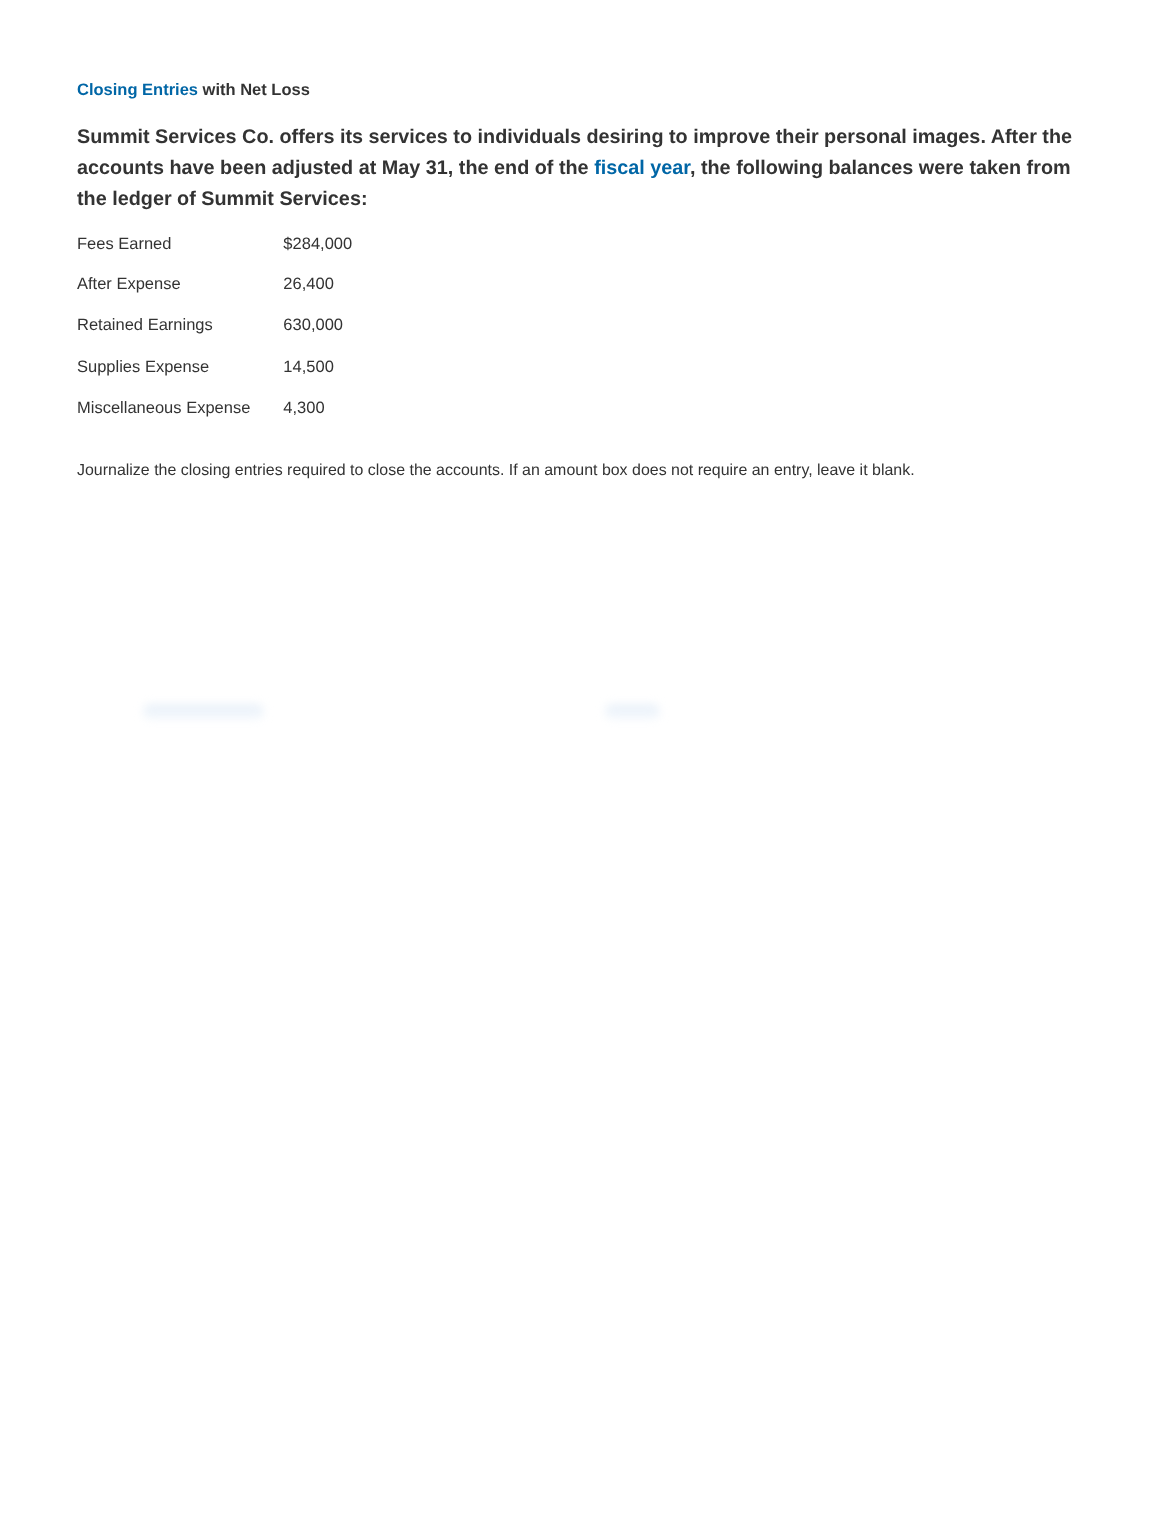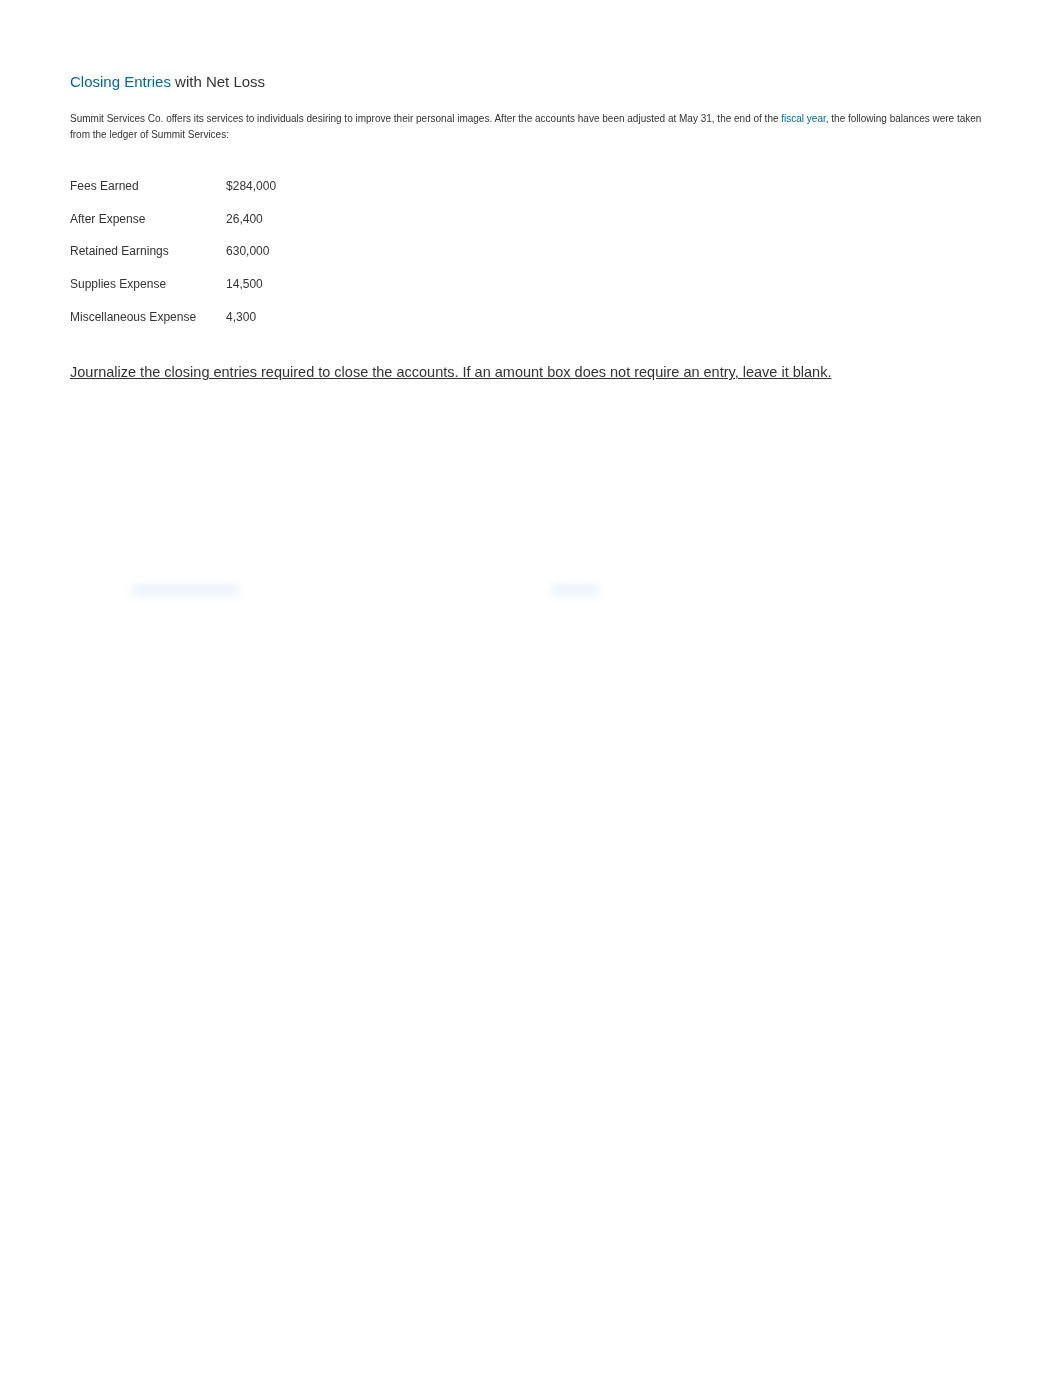--- a/index.html
+++ b/index.html
@@ -7,49 +7,50 @@
       font-size: 15px;
       color: #333;
       margin: 0;
       padding: 70px 70px 70px 70px;
       background: #fff;
       line-height: 1.55;
       max-width: 1062px;
     }
     .heading {
       margin-bottom: 18px;
+      font-weight: bold;
     }
     .heading .term {
       color: #0066a6;
     }
     .paragraph {
-      margin-bottom: 28px;
-      font-size: 10px;
+      margin-bottom: 8px;
+      font-size: 18px;
+      font-weight: bold;
     }
     .paragraph .term {
       color: #0066a6;
     }
     table.ledger {
       border-collapse: collapse;
       margin-bottom: 28px;
     }
     table.ledger td {
       padding: 7px 10px 7px 0;
-      font-size: 12px;
+      font-size: 15px;
       vertical-align: baseline;
     }
     table.ledger td.amt {
       text-align: left;
       padding-left: 20px;
     }
     .instruction {
       margin-top: 20px;
       margin-bottom: 200px;
       font-size: 14.5px;
-      text-decoration: underline;
     }
     .blur-area {
       display: flex;
       gap: 200px;
       margin-top: 200px;
     }
     .blur-bar {
       height: 14px;
       border-radius: 7px;
       background: linear-gradient(#e8f0f9, #f5f9fd);

